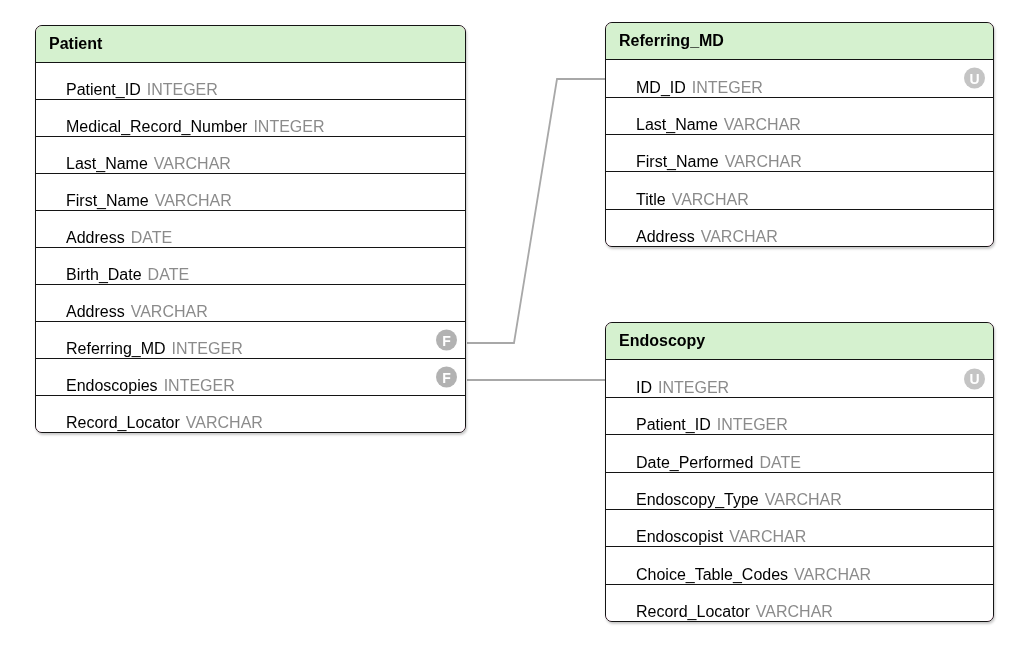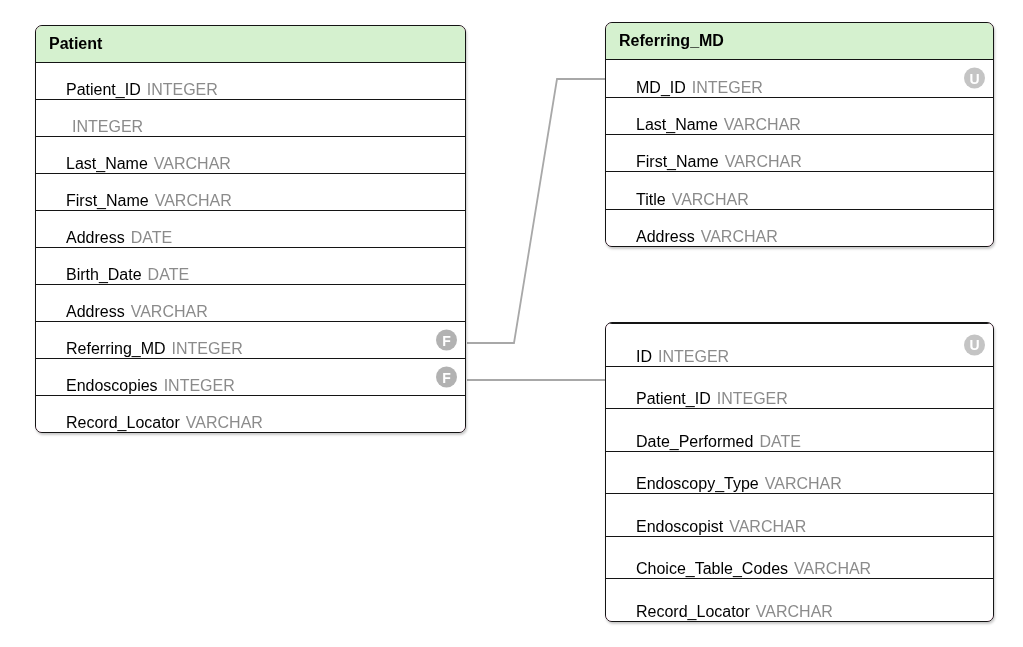--- a/index.html
+++ b/index.html
@@ -83,20 +83,21 @@
 
 <div class="schema-table" id="t-patient">
   <div class="t-header">
     <span>Patient</span>
   </div>
 <div class="t-row">
       <span class="f-name">Patient_ID</span>
       <span class="f-type">INTEGER</span>
     </div>
     <div class="t-row">
+      <span class="f-name">Medical_Record_Number</span>
       <span class="f-type">INTEGER</span>
     </div>
     <div class="t-row">
       <span class="f-name">Last_Name</span>
       <span class="f-type">VARCHAR</span>
     </div>
     <div class="t-row">
       <span class="f-name">First_Name</span>
       <span class="f-type">VARCHAR</span>
     </div>
@@ -149,20 +150,23 @@
       <span class="f-name">Title</span>
       <span class="f-type">VARCHAR</span>
     </div>
     <div class="t-row">
       <span class="f-name">Address</span>
       <span class="f-type">VARCHAR</span>
     </div>
   </div>
 
 <div class="schema-table" id="t-endoscopy">
+  <div class="t-header">
+    <span>Endoscopy</span>
+  </div>
 <div class="t-row">
       <span class="f-name">ID</span>
       <span class="f-type">INTEGER</span>
       <span class="key-badge uq">U</span>
     </div>
     <div class="t-row">
       <span class="f-name">Patient_ID</span>
       <span class="f-type">INTEGER</span>
     </div>
     <div class="t-row">

